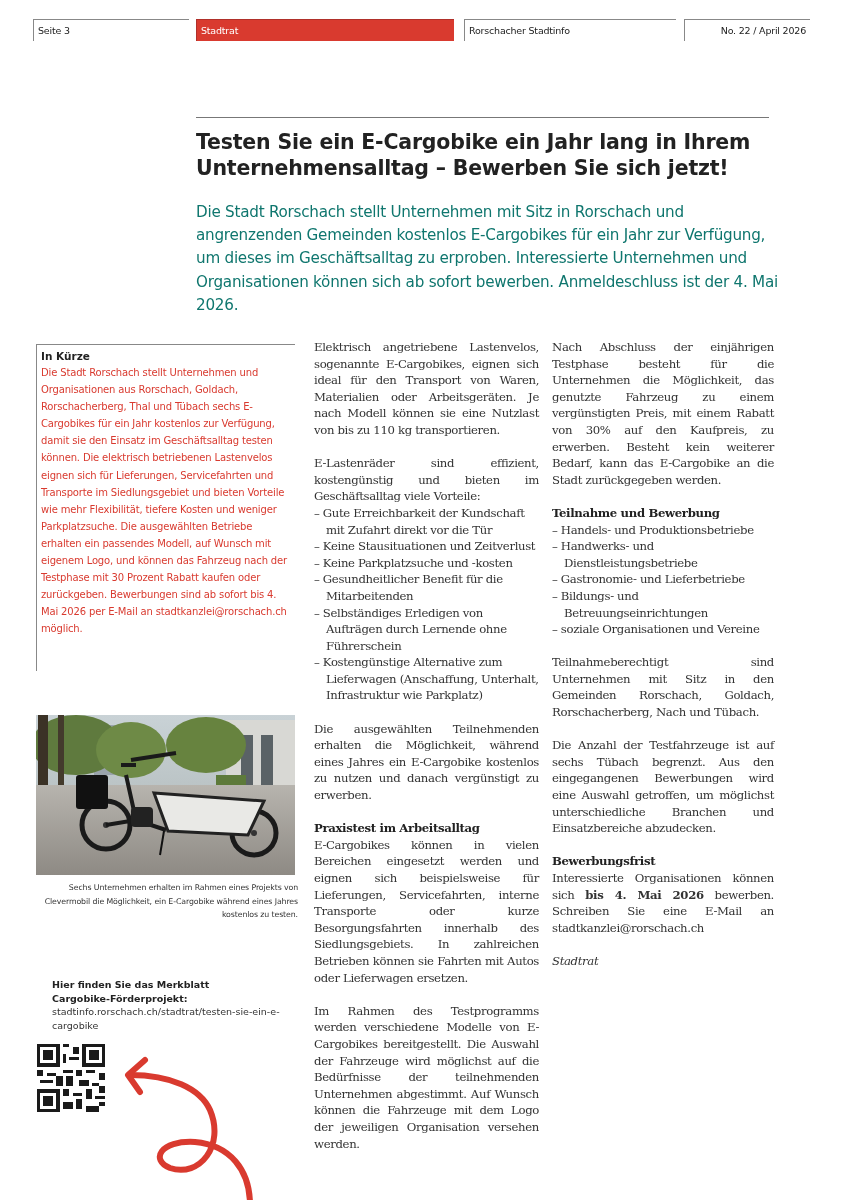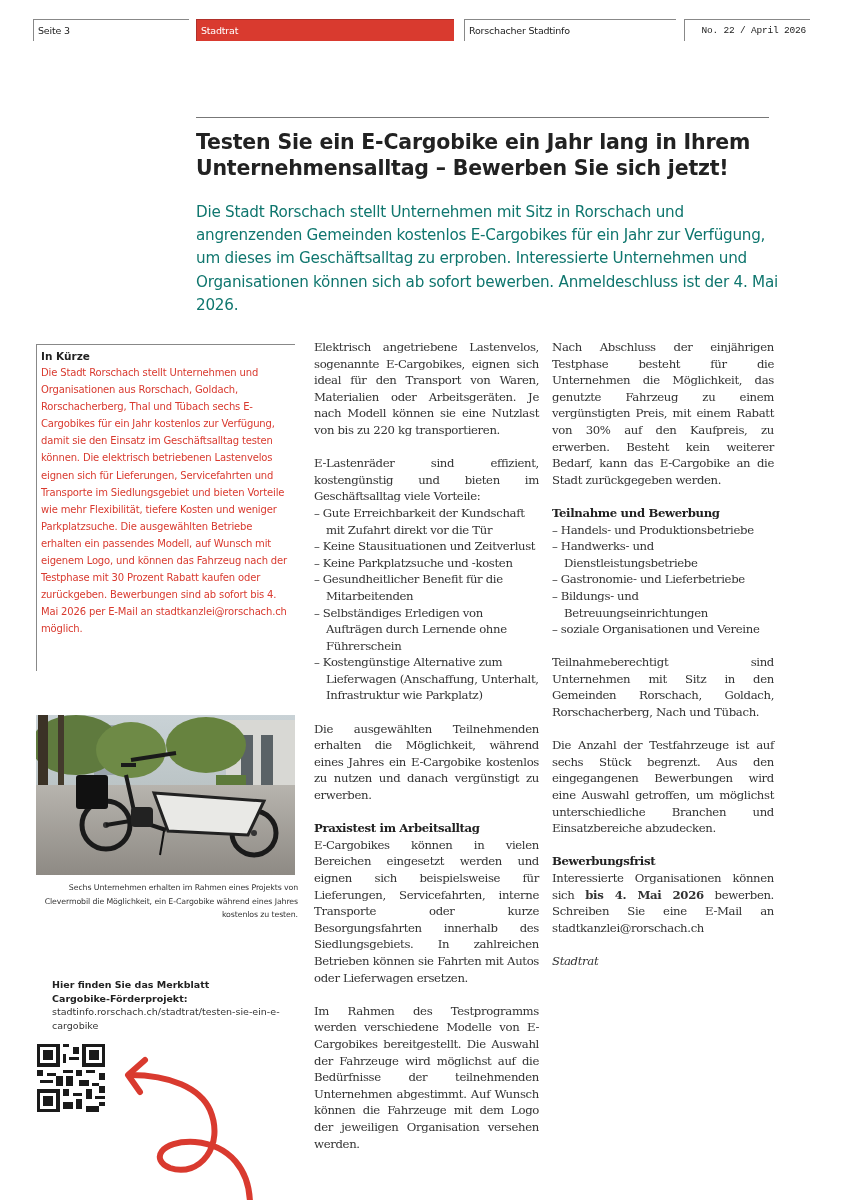--- a/index.html
+++ b/index.html
@@ -4,21 +4,21 @@
 <style>
   * { box-sizing: border-box; margin: 0; padding: 0; }
   html, body { width: 845px; height: 1200px; background: #ffffff; overflow: hidden; }
   body { position: relative; color: #222; font-family: "Liberation Sans", sans-serif; }
 
   
   .hdr { position: absolute; top: 19px; height: 22px; font-size: 9.5px; line-height: 21px;
          border-top: 1px solid #888; border-left: 1px solid #888; padding-left: 4px; color: #222;
          font-family: "DejaVu Sans", sans-serif; letter-spacing: -0.2px; }
   .hdr.red { background: #d93a2f; color: #fff; border-top: 1px solid #b0302a; border-left: 1px solid #b0302a; }
-  .hdr.right { text-align: right; padding-right: 4px; font-family: Liberation Mono, monospace; }
+  .hdr.right { text-align: right; padding-right: 4px; }
 
   
   .rule-top { position: absolute; left: 196px; top: 117px; width: 573px; height: 1px; background: #777; }
   .headline { position: absolute; left: 196px; top: 129px; width: 590px; font-family: "DejaVu Sans", sans-serif;
               font-weight: bold; font-size: 20.5px; line-height: 26px; color: #222; letter-spacing: -0.2px; }
   .lead { position: absolute; left: 196px; top: 201px; width: 590px; font-family: "DejaVu Sans", sans-serif;
           font-size: 15.2px; line-height: 23.2px; color: #0f766e; letter-spacing: -0.25px; }
 
   
   .kurz { position: absolute; left: 36px; top: 344px; width: 259px; height: 327px;
@@ -154,21 +154,21 @@
       <rect x="19" y="18" width="2" height="1"></rect>
   </g>
 </svg>
 
 <svg class="arrow" viewBox="0 0 200 150">
   <path d="M150 155 C 150 120, 130 95, 95 92 C 60 90, 50 110, 70 118 C 100 128, 125 95, 110 60 C 100 38, 70 25, 30 25" fill="none" stroke="#d93a2f" stroke-width="6" stroke-linecap="round"></path>
   <path d="M45 10 L28 25 L40 42" fill="none" stroke="#d93a2f" stroke-width="6" stroke-linecap="round" stroke-linejoin="round"></path>
 </svg>
 
 <div class="col col1">
-  <p>Elektrisch angetriebene Lastenvelos, sogenannte E-Cargobikes, eignen sich ideal für den Transport von Waren, Materialien oder Arbeitsgeräten. Je nach Modell können sie eine Nutzlast von bis zu 220 kg transportieren.</p>
+  <p>Elektrisch angetriebene Lastenvelos, sogenannte E-Cargobikes, eignen sich ideal für den Transport von Waren, Materialien oder Arbeitsgeräten. Je nach Modell können sie eine Nutzlast von bis zu 110 kg transportieren.</p>
   <p style="margin-bottom:0">E-Lastenräder sind effizient, kostengünstig und bieten im Geschäftsalltag viele Vorteile:</p>
   <ul>
     <li>Gute Erreichbarkeit der Kundschaft mit Zufahrt direkt vor die Tür</li>
     <li>Keine Stausituationen und Zeitverlust</li>
     <li>Keine Parkplatzsuche und -kosten</li>
     <li>Gesundheitlicher Benefit für die Mitarbeitenden</li>
     <li>Selbständiges Erledigen von Aufträgen durch Lernende ohne Führerschein</li>
     <li>Kostengünstige Alternative zum Lieferwagen (Anschaffung, Unterhalt, Infrastruktur wie Parkplatz)</li>
   </ul>
   <p>Die ausgewählten Teilnehmenden erhalten die Möglichkeit, während eines Jahres ein E-Cargobike kostenlos zu nutzen und danach vergünstigt zu erwerben.</p>
@@ -181,17 +181,17 @@
   <p>Nach Abschluss der einjährigen Testphase besteht für die Unternehmen die Möglichkeit, das genutzte Fahrzeug zu einem vergünstigten Preis, mit einem Rabatt von 30% auf den Kaufpreis, zu erwerben. Besteht kein weiterer Bedarf, kann das E-Cargobike an die Stadt zurückgegeben werden.</p>
   <h4>Teilnahme und Bewerbung</h4>
   <ul>
     <li>Handels- und Produktionsbetriebe</li>
     <li>Handwerks- und Dienstleistungsbetriebe</li>
     <li>Gastronomie- und Lieferbetriebe</li>
     <li>Bildungs- und Betreuungseinrichtungen</li>
     <li>soziale Organisationen und Vereine</li>
   </ul>
   <p>Teilnahmeberechtigt sind Unternehmen mit Sitz in den Gemeinden Rorschach, Goldach, Rorschacherberg, Nach und Tübach.</p>
-  <p>Die Anzahl der Testfahrzeuge ist auf sechs Stück begrenzt. Aus den eingegangenen Bewerbungen wird eine Auswahl getroffen, um möglichst unterschiedliche Branchen und Einsatzbereiche abzudecken.</p>
+  <p>Die Anzahl der Testfahrzeuge ist auf sechs Tübach begrenzt. Aus den eingegangenen Bewerbungen wird eine Auswahl getroffen, um möglichst unterschiedliche Branchen und Einsatzbereiche abzudecken.</p>
   <h4>Bewerbungsfrist</h4>
   <p><span>Interessierte Organisationen können sich </span><b>bis 4. Mai 2026</b><span> bewerben. Schreiben Sie eine E-Mail an stadtkanzlei@rorschach.ch</span></p>
   <p><em>Stadtrat</em></p>
 </div>
 
 </body></html>

